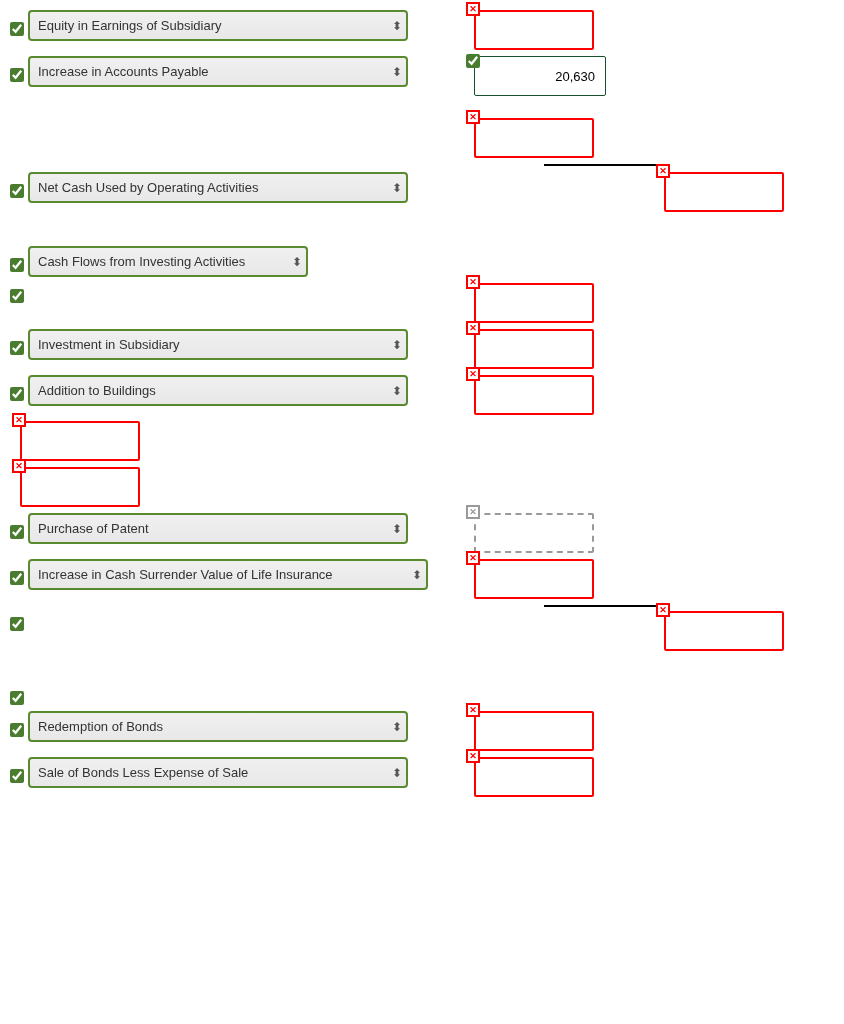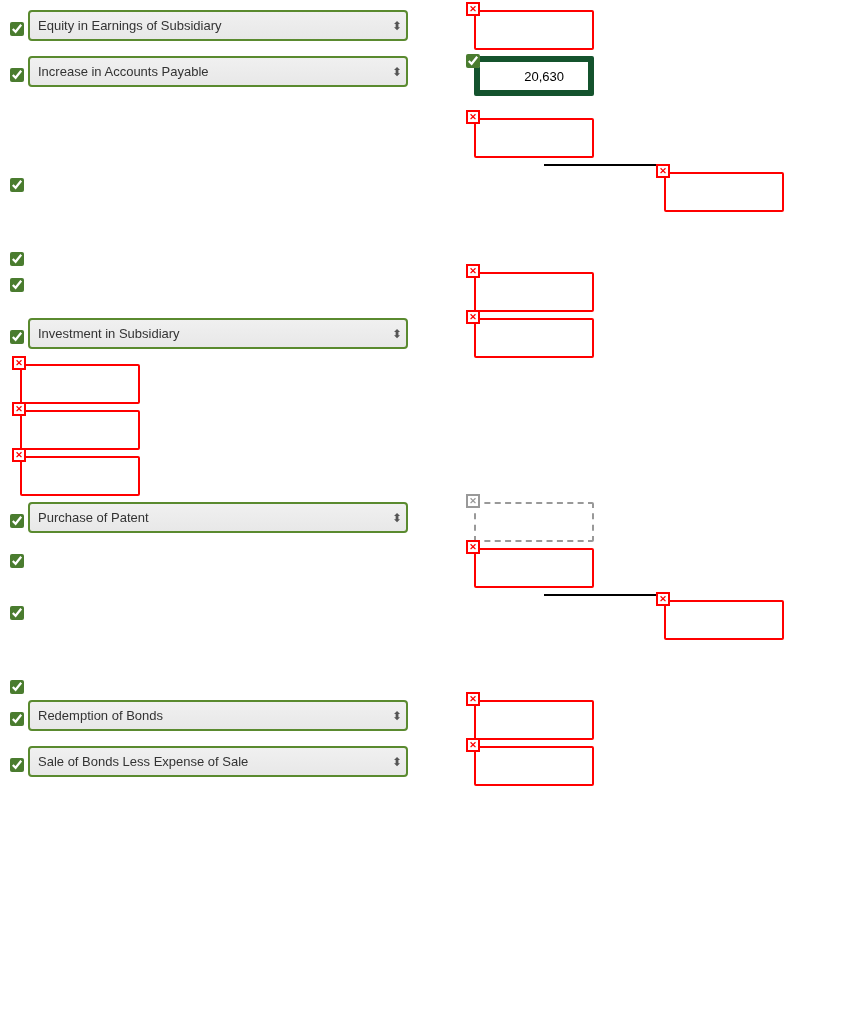--- a/index.html
+++ b/index.html
@@ -125,25 +125,25 @@
       border: 2px dashed #999;
       border-radius: 2px;
       padding: 4px 6px;
       font-size: 13px;
       text-align: right;
       outline: none;
       background: #fff;
     }
 
     .input-field-green {
-      width: 120px;
+      width: 132px;
       height: 40px;
-      border: 6px solid #14532d;
+      border: 1px solid #14532d;
       border-radius: 2px;
-      padding: 4px 24px;
+      padding: 4px 10px;
       font-size: 13px;
       text-align: right;
       outline: none;
       background: #fff;
     }
 
     
     .main-layout {
       display: flex;
       width: 100%;
@@ -239,39 +239,49 @@
   <div style="width:120px; border-bottom:2px solid #000; margin-left: 8px;"></div>
   <div style="width:170px;"></div>
 </div>
 
 <div class="row">
   <div class="main-layout">
     <div class="left-part">
       <div class="checkbox-wrap">
         <input type="checkbox" checked="" style="">
       </div>
+      <div class="select-wrap select-wide">
+        <select>
+          <option>Net Cash Used by Operating Activities</option>
+        </select>
+      </div>
     </div>
     <div class="right-part"></div>
     <div class="far-right-part">
       <div class="input-box-wrap">
         <div class="close-btn">✕</div>
         <input type="text" class="input-field" value="" style="">
       </div>
     </div>
   </div>
 </div>
 
 <div style="height:28px;"></div>
 
 <div class="row">
   <div class="main-layout">
     <div class="left-part">
       <div class="checkbox-wrap">
         <input type="checkbox" checked="" style="">
       </div>
+      <div class="select-wrap">
+        <select style="min-width:280px;">
+          <option>Cash Flows from Investing Activities</option>
+        </select>
+      </div>
     </div>
     <div class="right-part"></div>
     <div class="far-right-part"></div>
   </div>
 </div>
 
 <div class="row">
   <div class="main-layout">
     <div class="left-part">
       <div class="checkbox-wrap">
@@ -305,20 +315,30 @@
         <div class="close-btn">✕</div>
         <input type="text" class="input-field" value="" style="">
       </div>
     </div>
     <div class="far-right-part"></div>
   </div>
 </div>
 
 <div class="row">
   <div class="main-layout">
+    <div class="left-part">
+      <div class="checkbox-wrap">
+        <input type="checkbox" checked="" style="">
+      </div>
+      <div class="select-wrap select-wide">
+        <select>
+          <option>Addition to Buildings</option>
+        </select>
+      </div>
+    </div>
     <div class="right-part">
       <div class="input-box-wrap">
         <div class="close-btn">✕</div>
         <input type="text" class="input-field" value="" style="">
       </div>
     </div>
     <div class="far-right-part"></div>
   </div>
 </div>
 
@@ -366,20 +386,25 @@
     </div>
     <div class="far-right-part"></div>
   </div>
 </div>
 
 <div class="row">
   <div class="main-layout">
     <div class="left-part">
       <div class="checkbox-wrap">
         <input type="checkbox" checked="" style="">
+      </div>
+      <div class="select-wrap select-wide">
+        <select style="min-width:400px;">
+          <option>Increase in Cash Surrender Value of Life Insurance</option>
+        </select>
       </div>
     </div>
     <div class="right-part">
       <div class="input-box-wrap">
         <div class="close-btn">✕</div>
         <input type="text" class="input-field" value="" style="">
       </div>
     </div>
     <div class="far-right-part"></div>
   </div>

